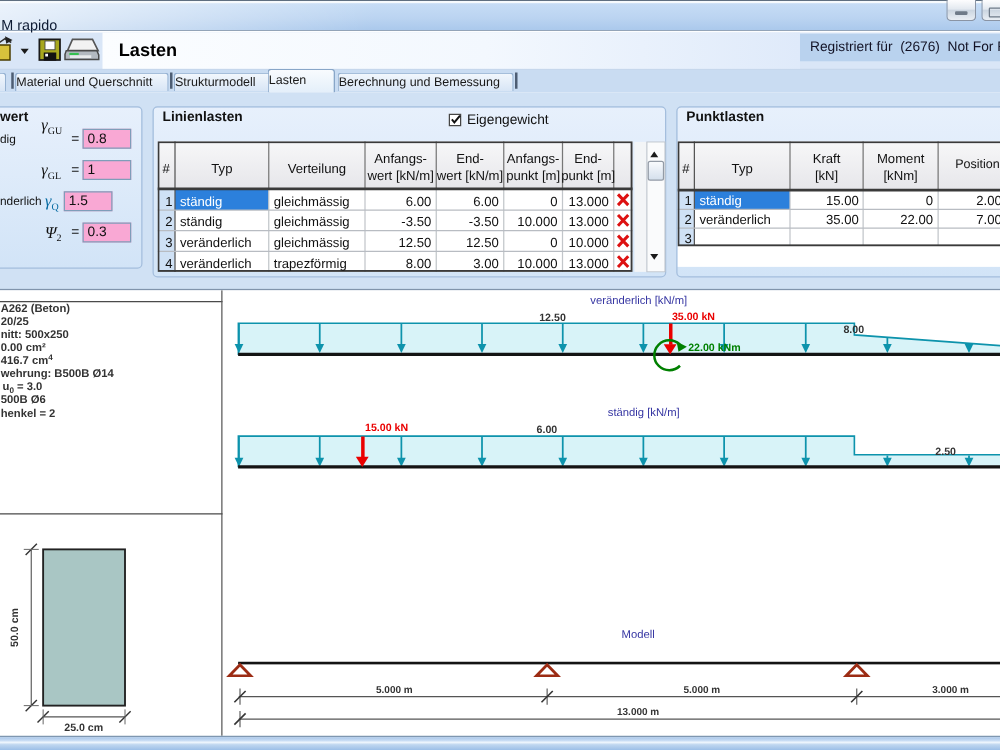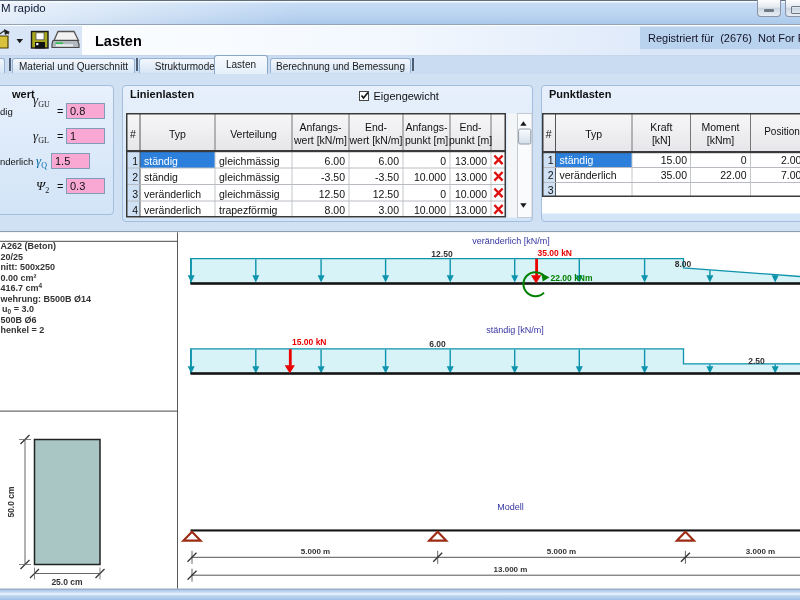--- a/index.html
+++ b/index.html
@@ -1,32 +1,32 @@
 <!DOCTYPE html>
 <html><head><meta charset="utf-8">
 <style>
 html,body{margin:0;padding:0}
 body{width:800px;height:600px;position:relative;overflow:hidden;
 font-family:"Liberation Sans",sans-serif;background:#fff}
 .a{position:absolute}
 .tab{position:absolute;top:58px;height:15px;background:linear-gradient(180deg,#f2f7fd,#d7e5f5);
 border:1px solid #96b2d2;border-bottom:none;border-radius:3px 3px 0 0;font-size:10px;color:#1a1a1a;
-text-align:center;line-height:15px;box-sizing:border-box;white-space:nowrap;overflow:hidden}
+text-align:left;line-height:15px;box-sizing:border-box;white-space:nowrap;overflow:hidden}
 .tsep{position:absolute;top:58px;width:2px;height:13px;background:#4d5d73}
 .gb{position:absolute;background:linear-gradient(180deg,#e7f0fc,#d2e4f7);border:1px solid #a4bedd;border-radius:4px;box-sizing:border-box}
 .gbt{position:absolute;font-size:11px;font-weight:bold;color:#111}
 .inp{position:absolute;width:39px;height:16px;background:#f9a8d4;border:1px solid #7f9db9;
 font-size:11px;line-height:14px;padding-left:3px;box-sizing:border-box;color:#111}
 .lb{position:absolute;font-size:11px;color:#111}
 </style></head>
 <body>
 
 <div class="a" style="left:0;top:0;width:800px;height:26px;background:linear-gradient(180deg,#5f6f80 0,#5f6f80 1px,#f6fafd 1px,#f6fafd 2px,#c6dcf5 3px,#bbd4f1 55%,#abc9ec 92%,#93a4b8 92%,#93a4b8 96%,#fdfeff 96%)">
 <div class="a" style="left:0;top:2px;width:430px;height:22px;background:linear-gradient(100deg,rgba(255,255,255,.65),rgba(255,255,255,0) 70%)"></div>
-<div class="a" style="left:1px;top:2px;font-size:11.5px;color:#0d1a33">M rapido</div>
+<div class="a" style="left:1px;top:15px;font-size:11.5px;color:#0d1a33">M rapido</div>
 </div>
 <div class="a" style="left:757px;top:0;width:24px;height:17px;background:linear-gradient(180deg,#fdfdfe,#e3e9f0 45%,#ccd6e1 52%,#e9eef4);border:1px solid #8a94a4;border-top:none;border-radius:0 0 4px 4px;box-sizing:border-box">
 <div class="a" style="left:6px;top:9px;width:10px;height:3px;background:#6e7a88;border-radius:1px"></div>
   </div>
 <div class="a" style="left:785px;top:0;width:24px;height:17px;background:linear-gradient(180deg,#fdfdfe,#e3e9f0 45%,#ccd6e1 52%,#e9eef4);border:1px solid #8a94a4;border-top:none;border-radius:0 0 4px 4px;box-sizing:border-box">
 <div class="a" style="left:5px;top:6px;width:8px;height:6px;border:1.8px solid #6e7a88;border-radius:1px"></div>
   </div>
 
 <div class="a" style="left:0;top:26px;width:800px;height:29px;background:#d9e6f7;border-bottom:1px solid #c6d7ec">
 <div class="a" style="left:82px;top:0;width:558px;height:29px;background:linear-gradient(90deg,#fbfdff,#f3f8fe 55%,#dfeafa)"></div>
@@ -57,21 +57,21 @@
 <div class="tab" style="left:214px;width:54px;top:55px;height:19px;line-height:18px;background:linear-gradient(180deg,#f8fbfe,#e4effa);border-color:#88a6c8;z-index:2">Lasten</div>
 <div class="tsep" style="left:9px"></div>
 <div class="tsep" style="left:136px"></div>
 <div class="tsep" style="left:412px"></div>
 
 <div class="a" style="left:0;top:74px;width:800px;height:157px;background:#d0e1f4"></div>
 
 <div class="gb" style="left:-30px;top:85px;width:144px;height:130px"></div>
 <div class="gb" style="left:122px;top:85px;width:411px;height:137px"></div>
 <div class="gb" style="left:541px;top:85px;width:300px;height:137px"></div>
-<div class="gbt" style="left:12px;top:88px">wert</div>
+<div class="gbt" style="left:0;top:88px">wert</div>
 <div class="gbt" style="left:130px;top:88px">Linienlasten</div>
 <div class="gbt" style="left:549px;top:88px">Punktlasten</div>
 <div class="a" style="left:0;top:106px;font-size:9.5px;color:#111">dig</div>
 <div class="a" style="left:0;top:156px;font-size:9.5px;color:#111">nderlich</div>
 <div class="a" style="left:33px;top:92px;font:italic 13px 'Liberation Serif';color:#111">γ<span style="font-size:8px;font-style:normal;vertical-align:-3px">GU</span></div>
 <div class="a" style="left:33px;top:128px;font:italic 13px 'Liberation Serif';color:#111">γ<span style="font-size:8px;font-style:normal;vertical-align:-3px">GL</span></div>
 <div class="a" style="left:36px;top:153px;font:italic 13px 'Liberation Serif';color:#0369a1">γ<span style="font-size:8px;font-style:normal;vertical-align:-3px">Q</span></div>
 <div class="a" style="left:36px;top:178px;font:italic 13px 'Liberation Serif';color:#111">Ψ<span style="font-size:8px;font-style:normal;vertical-align:-3px">2</span></div>
 <div class="lb" style="left:57px;top:105px">=</div>
 <div class="lb" style="left:57px;top:130px">=</div>

